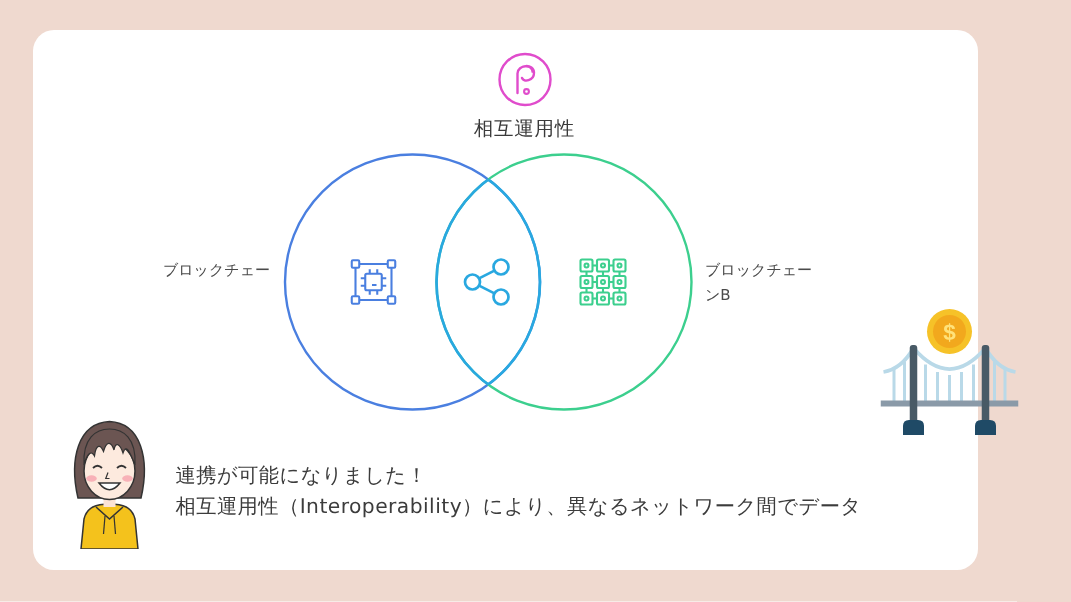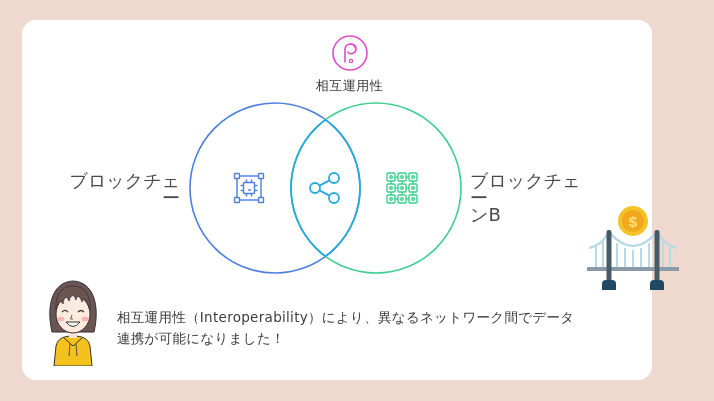--- a/index.html
+++ b/index.html
@@ -15,21 +15,21 @@
       background: #ffffff; border-radius: 14px;
     }
     .abs { position: absolute; }
     .logo { left: 306px; top: 11px; width: 44px; height: 44px; }
     .title {
       left: 260px; top: 57px; width: 135px; text-align: center;
       font-size: 13px; color: #3a3a3a; letter-spacing: 0.5px;
     }
     .venn { left: 0; top: 0; width: 670px; height: 360px; }
     .label {
-      font-size: 18px; color: #4a4a4a; line-height: 17px;
+      font-size: 10px; color: #4a4a4a; line-height: 17px;
     }
     .label-a { left: 40px; top: 152px; width: 118px; text-align: right; }
     .label-b { left: 448px; top: 152px; width: 118px; text-align: left; }
     .icon-a { left: 211px; top: 152px; width: 32px; height: 32px; }
     .icon-share { left: 286px; top: 152px; width: 34px; height: 32px; }
     .icon-b { left: 364px; top: 152px; width: 32px; height: 32px; }
     .bridge { left: 565px; top: 186px; width: 92px; height: 86px; }
     .avatar { left: 22px; top: 256px; width: 58px; height: 90px; }
     .message {
       left: 95px; top: 287px; width: 540px;
@@ -193,17 +193,17 @@
 
     <ellipse cx="17" cy="43" rx="3.5" ry="2.2" fill="#f6a3ad" opacity="0.8"></ellipse>
     <ellipse cx="41" cy="43" rx="3.5" ry="2.2" fill="#f6a3ad" opacity="0.8"></ellipse>
 
     <path d="M28 39 L26.5 43 L29 43" fill="none" stroke="#333" stroke-width="0.8"></path>
 
     <path d="M22 46 Q29 55 36 46 Z" fill="#fff" stroke="#333" stroke-width="1"></path>
   </svg>
 
   <div class="abs message">
+    <div>連携が可能になりました！</div>
     <div>相互運用性（Interoperability）により、異なるネットワーク間でデータ</div>
-    <div>連携が可能になりました！</div>
   </div>
 
 </div>
 
 </body></html>

